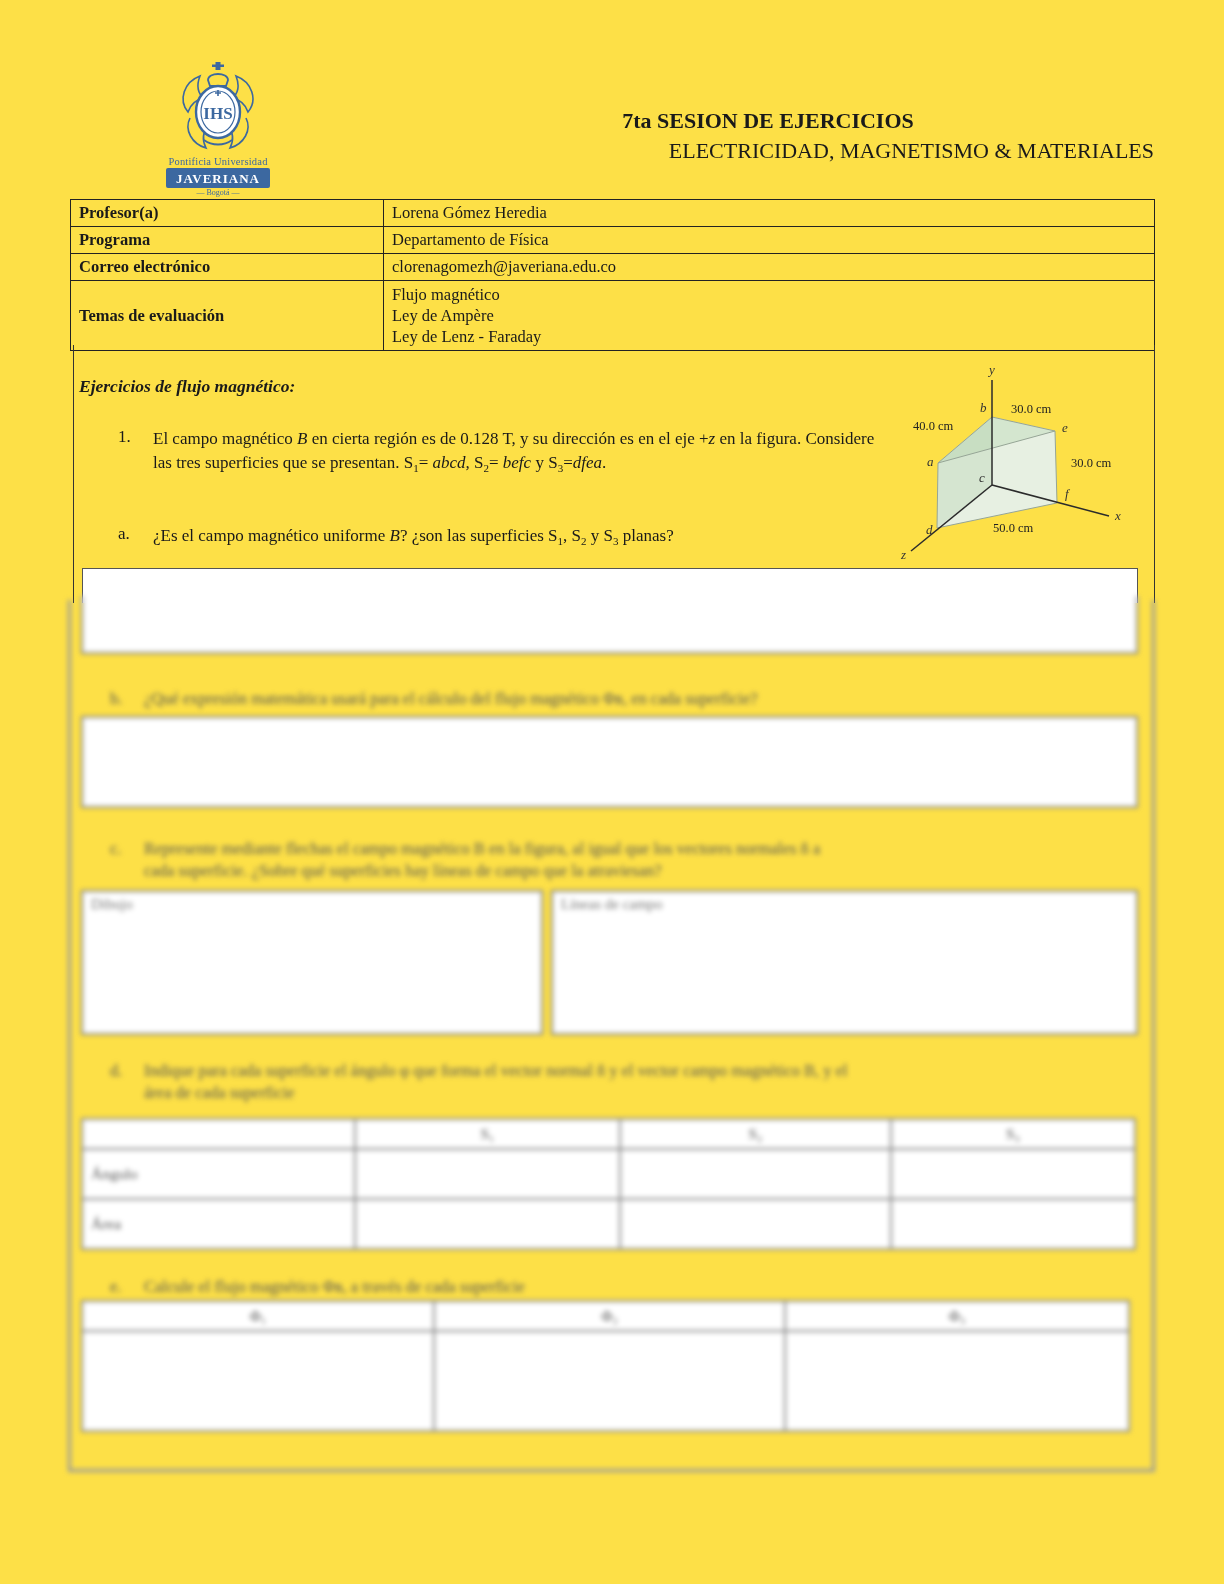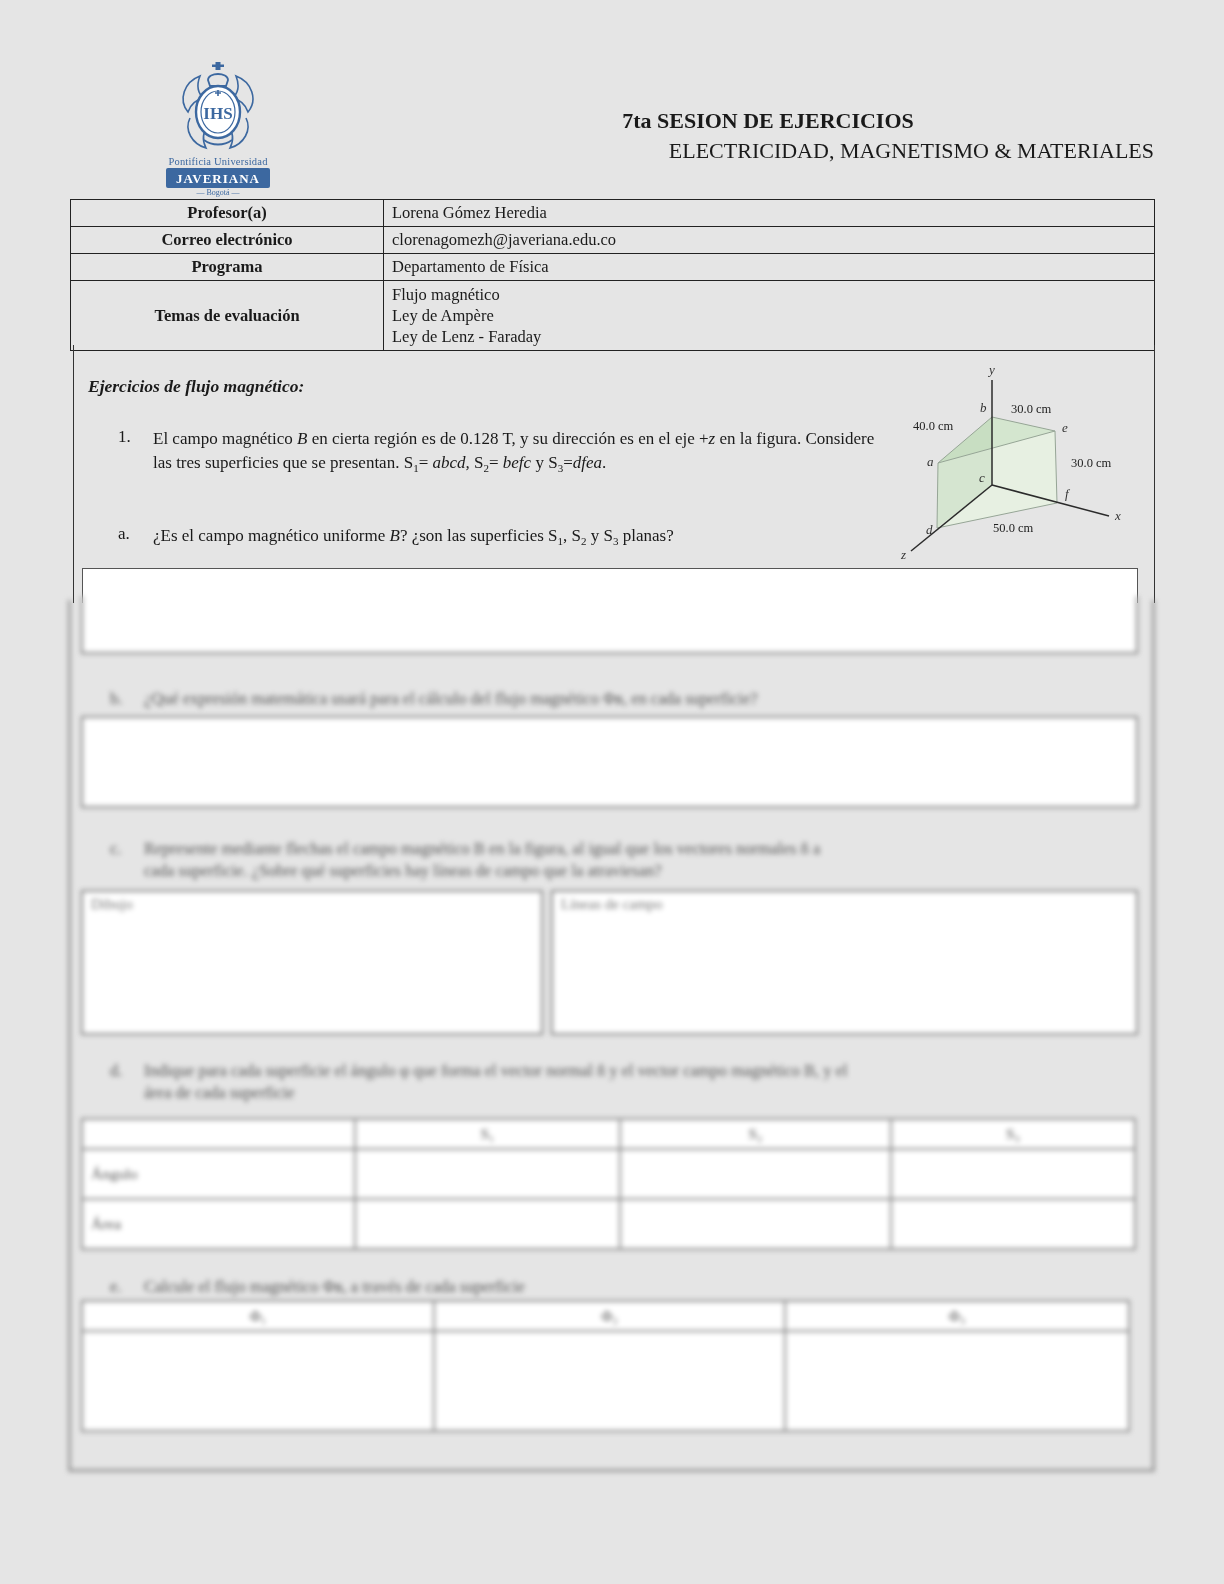--- a/index.html
+++ b/index.html
@@ -1,39 +1,39 @@
 <!DOCTYPE html>
 <html><head>
 <meta charset="utf-8">
 <style>
   html,body{margin:0;padding:0;background:#ffffff;}
   .page{
-    position:relative;width:1224px;height:1584px;background:#e5e5e5;overflow:hidden;
+    position:relative;width:1224px;height:1584px;background:#fde047;overflow:hidden;
     font-family:"Liberation Serif", serif;color:#1a1a1a;
   }
   
   .logo{position:absolute;left:166px;top:60px;width:104px;height:138px;text-align:center;}
   .logo svg{display:block;margin:0 auto;}
   .logo-line1{font-size:10.5px;color:#3c68a0;letter-spacing:.2px;line-height:11px;}
   .logo-band{background:#3c68a0;border-radius:2px;margin-top:1px;padding:1px 0;}
   .logo-band span{color:#fff;font-weight:bold;font-size:13px;letter-spacing:1px;}
   .logo-line3{font-size:8px;color:#3c68a0;line-height:10px;}
   .title-block{position:absolute;left:382px;top:106px;width:772px;text-align:center;line-height:30px;}
   .title1{font-size:22px;font-weight:bold;}
   .title2{font-size:22px;font-weight:normal;text-align:right;}
   
   .info-table{position:absolute;left:70px;top:199px;width:1085px;border-collapse:collapse;table-layout:fixed;}
   .info-table td{border:1.5px solid #222;font-size:16.5px;vertical-align:middle;padding:1px 8px;}
-  .info-table td.lbl{font-weight:bold;text-align:center;width:296px;}
+  .info-table td.lbl{font-weight:bold;width:296px;}
   .info-table tr.r1 td{height:24px;}
   .info-table td.temas{line-height:21px;padding-top:3px;padding-bottom:3px;vertical-align:top;}
   
   .content-box{position:absolute;left:73px;top:345px;width:1080px;height:258px;
     border-left:1.5px solid #333;border-right:1.5px solid #333;}
-  .section-heading{position:absolute;left:88px;top:376px;font-size:17.5px;font-weight:bold;font-style:italic;}
+  .section-heading{position:absolute;left:79px;top:376px;font-size:17.5px;font-weight:bold;font-style:italic;}
   .ex-num{position:absolute;left:118px;width:30px;font-size:17px;}
   .ex-text{position:absolute;left:153px;font-size:17px;line-height:23.5px;}
   .ex-text sub{font-size:11px;}
   
   .figure{position:absolute;left:885px;top:358px;width:258px;height:208px;}
   .fig-label{font-family:"Liberation Serif",serif;font-style:italic;font-size:13px;fill:#333;}
   .fig-dim{font-family:"Liberation Serif",serif;font-size:12.5px;fill:#222;font-style:normal;}
   
   .answer-a{position:absolute;left:82px;top:568px;width:1054px;height:34px;background:#fff;
     border-top:1.5px solid #555;border-left:1.5px solid #555;border-right:1.5px solid #555;}
@@ -84,26 +84,26 @@
     <div class="title2">ELECTRICIDAD, MAGNETISMO &amp; MATERIALES</div>
   </div>
 
   <table class="info-table">
     <tbody>
         <tr class="r1">
       <td class="lbl">Profesor(a)</td>
       <td>Lorena Gómez Heredia</td>
     </tr>
     <tr class="r1">
+      <td class="lbl">Programa</td>
+      <td>Departamento de Física</td>
+    </tr>
+    <tr class="r1">
       <td class="lbl">Correo electrónico</td>
       <td>clorenagomezh@javeriana.edu.co</td>
-    </tr>
-    <tr class="r1">
-      <td class="lbl">Programa</td>
-      <td>Departamento de Física</td>
     </tr>
     <tr>
       <td class="lbl">Temas de evaluación</td>
       <td class="temas">
         <div>Flujo magnético</div>
         <div>Ley de Ampère</div>
         <div>Ley de Lenz - Faraday</div>
       </td>
     </tr>
   </tbody>

